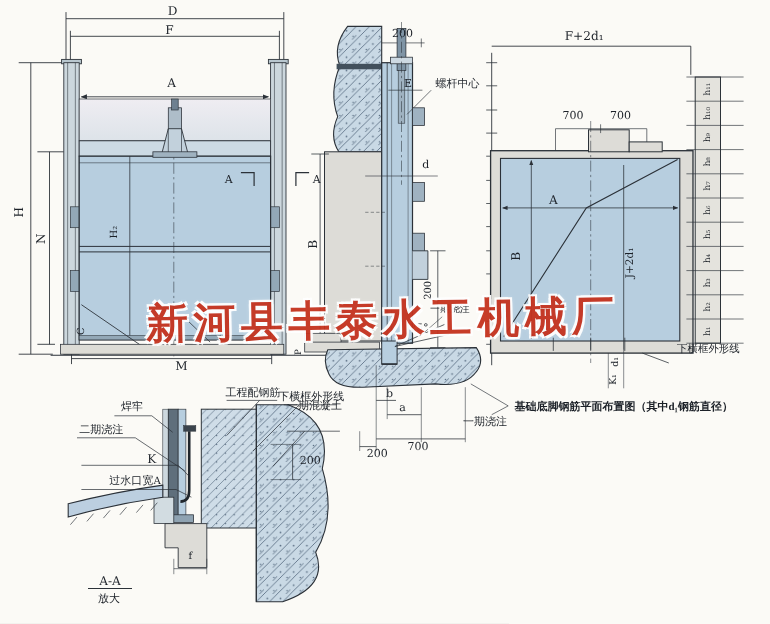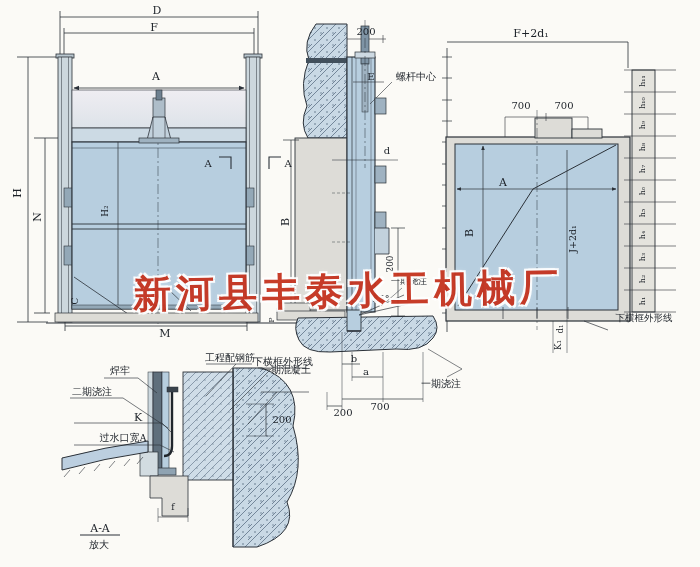--- a/index.html
+++ b/index.html
@@ -203,20 +203,21 @@
 
   <div class="lbl" style="left:531px;top:33px">F+2d₁</div>
   <div class="lbl s10" style="left:521px;top:106px">700</div>
   <div class="lbl s10" style="left:564px;top:106px">700</div>
   <div class="lbl" style="left:503px;top:182px">A</div>
   <div class="lbl rot" style="left:469px;top:233px">B</div>
   <div class="lbl rot s95" style="left:573px;top:239px">J+2d₁</div>
   <div class="lbl rot s85" style="left:560px;top:329px">d₁</div>
   <div class="lbl rot s85" style="left:558px;top:345px">K₁</div>
   <div class="lbl zh s95" style="left:644px;top:319px">下横框外形线</div>
+  <div class="lbl zh bold" style="left:567px;top:371px">基础底脚钢筋平面布置图（其中d₁钢筋直径）</div>
   <div class="lbl rot s8" style="left:643px;top:301px">h₁</div>
   <div class="lbl rot s8" style="left:643px;top:279px">h₂</div>
   <div class="lbl rot s8" style="left:643px;top:257px">h₃</div>
   <div class="lbl rot s8" style="left:643px;top:235px">h₄</div>
   <div class="lbl rot s8" style="left:643px;top:213px">h₅</div>
   <div class="lbl rot s8" style="left:643px;top:191px">h₆</div>
   <div class="lbl rot s8" style="left:643px;top:169px">h₇</div>
   <div class="lbl rot s8" style="left:643px;top:147px">h₈</div>
   <div class="lbl rot s8" style="left:643px;top:125px">h₉</div>
   <div class="lbl rot s8" style="left:643px;top:103px">h₁₀</div>

